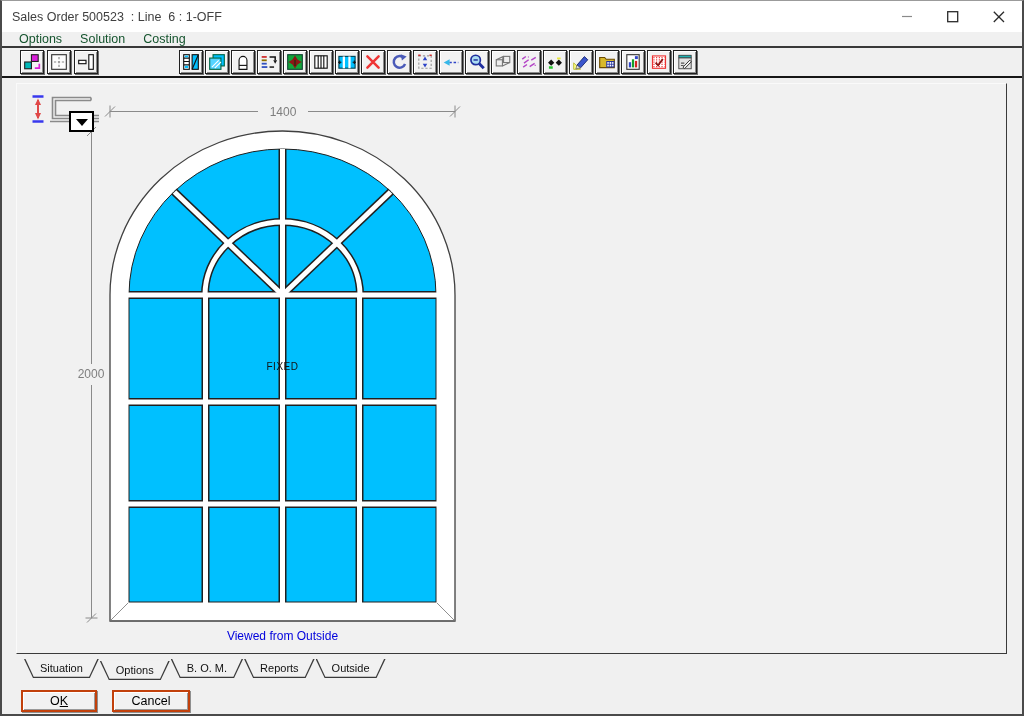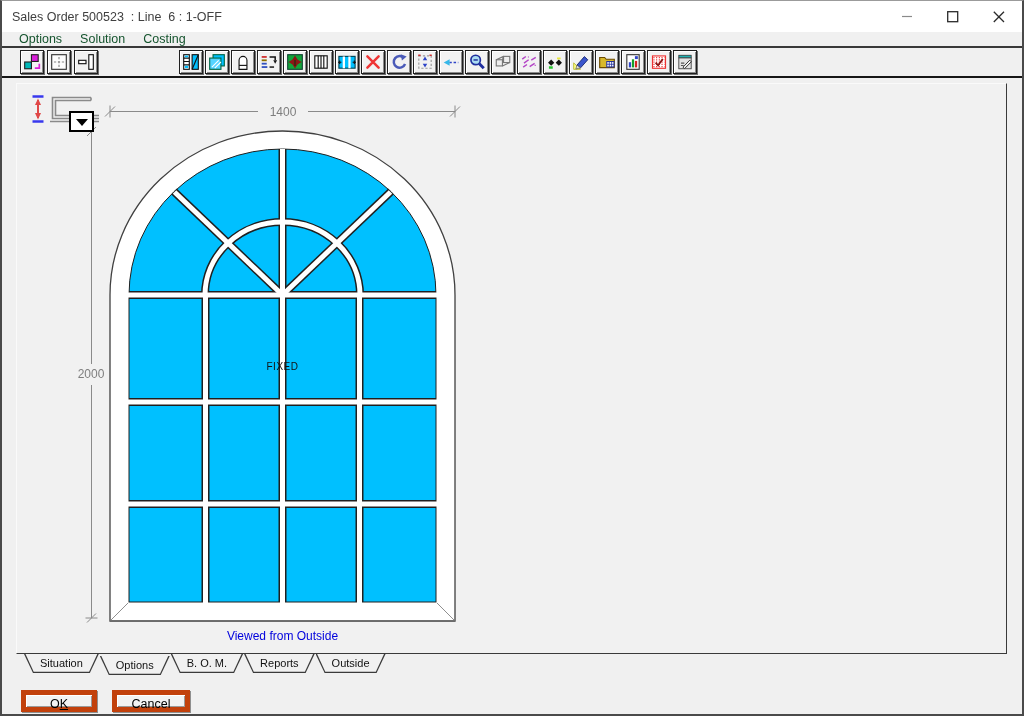--- a/index.html
+++ b/index.html
@@ -36,32 +36,32 @@
   .canvas { position:relative; margin:5px 0 0 14px; width:991px; height:571px;
             background:#f1f1f1; border-left:1px solid #fafafa; border-top:1px solid #fafafa;
             border-right:1px solid #3a3a3a; border-bottom:1px solid #3a3a3a; }
   .drawing-svg { position:absolute; left:0; top:0; pointer-events:none; }
   
   .profile-dropdown { position:absolute; left:67px; top:110px; width:25px; height:21px;
      background:#fff; border:2px solid #000; display:flex; align-items:center; justify-content:center; padding:0; }
   .profile-dropdown .tri { width:0; height:0; border-left:6px solid transparent;
      border-right:6px solid transparent; border-top:7px solid #000; margin-top:1px; }
   
-  .tabstrip { display:flex; margin-left:22px; height:24px; }
+  .tabstrip { display:flex; margin-left:22px; height:24px;align-items:flex-end; }
   .tab { position:relative; height:19px; margin-right:1px; cursor:default; }
   .tab .shape-border { position:absolute; inset:0; background:#3a3a3a;
      clip-path:polygon(0 0, 100% 0, calc(100% - 9px) 100%, 9px 100%); }
   .tab .shape-face { position:absolute; inset:0; background:#f1f1f1;
      clip-path:polygon(1.5px 0, calc(100% - 1.5px) 0, calc(100% - 9.7px) calc(100% - 1.2px), 9.7px calc(100% - 1.2px)); }
   .tab .lbl { position:relative; z-index:1; display:block; padding:0 16px;
      font-size:11px; line-height:18px; color:#111; }
   .tab.active { transform:translateY(2px); z-index:2; }
   
   .action-btn { position:absolute; height:22px; background:#f2f2f2;
-     border:5px solid #c2410c; font-family:"Liberation Sans", sans-serif;
+     border:2px solid #c2410c; font-family:"Liberation Sans", sans-serif;
      box-shadow: inset 1px 1px 0 #ffffff, inset -1px -1px 0 #9a9a9a, 1px 1px 0 #8f8f8f;
      font-size:12.5px; color:#000; text-align:center; line-height:19px; }
   .action-btn .u { text-decoration:underline; }
   #btn-ok { left:19px; top:689px; width:76px; }
   #btn-cancel { left:110px; top:689px; width:78px; }
   text { font-family:"Liberation Sans", sans-serif; }
 </style>
 </head>
 <body>
 

